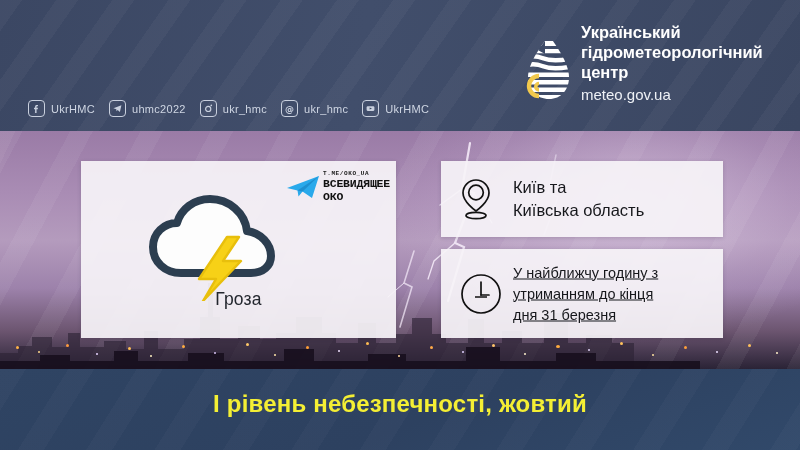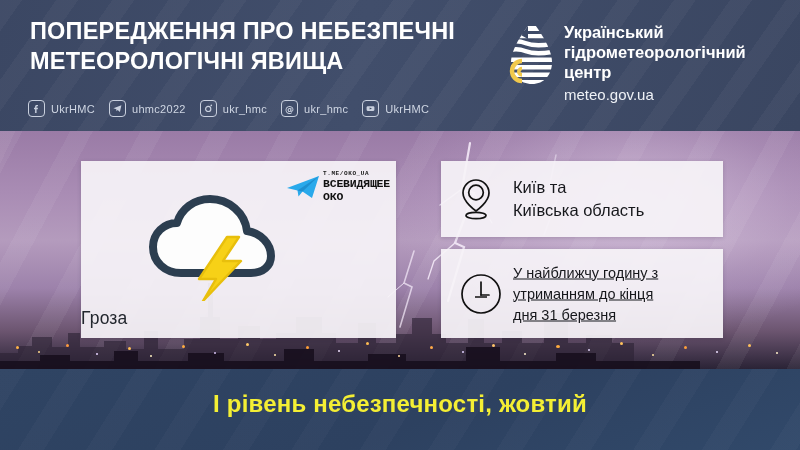--- a/index.html
+++ b/index.html
@@ -35,21 +35,21 @@
   .soc{display:flex;align-items:center;margin-right:14px;}
   .soc-ic{
     width:17px;height:17px;border:1.6px solid #c9d0de;border-radius:4px;
     display:flex;align-items:center;justify-content:center;
     margin-right:6px;box-sizing:border-box;
   }
   .soc-ic svg{display:block;}
   .soc-tx{color:#cfd6e3;font-size:11px;letter-spacing:.3px;white-space:nowrap;}
 
   
-  .logo-wrap{position:absolute;left:498px;top:18px;display:flex;align-items:flex-start;}
+  .logo-wrap{position:absolute;left:515px;top:18px;display:flex;align-items:flex-end;}
   .logo-mark{width:56px;height:72px;flex:0 0 56px;}
   .logo-text{margin-left:10px;padding-top:4px;}
   .logo-text .l1{
     color:#ffffff;font-weight:bold;font-size:16.5px;line-height:20px;white-space:nowrap;
   }
   .logo-text .l2{
     color:#eef1f6;font-size:15px;line-height:20px;margin-top:3px;white-space:nowrap;
   }
 
   
@@ -81,22 +81,22 @@
     position:absolute;background:rgba(246,243,248,.93);
     box-shadow:0 1px 4px rgba(40,25,50,.18);
   }
   .card-main{left:81px;top:161px;width:315px;height:177px;}
   .card-loc{left:441px;top:161px;width:282px;height:76px;}
   .card-time{left:441px;top:249px;width:282px;height:89px;}
 
   
   .wx-icon{position:absolute;left:60px;top:28px;width:150px;height:112px;}
   .wx-label{
-    position:absolute;left:0;right:0;top:128px;text-align:left;
-    color:#23272e;font-size:17.5px;letter-spacing:.2px;margin-top:19px;
+    position:absolute;left:0;right:0;top:128px;text-align:center;
+    color:#23272e;font-size:17.5px;letter-spacing:.2px;
   }
   
   .wm{position:absolute;right:6px;top:8px;display:flex;align-items:flex-start;}
   .wm-plane{width:34px;height:26px;margin-right:3px;margin-top:6px;}
   .wm-tx{padding-top:1px;font-family:Liberation Mono, monospace;}
   .wm-tx .w1{font-size:6px;letter-spacing:.6px;color:#1b1b1b;font-weight:bold;line-height:8px;}
   .wm-tx .w2{font-size:11.5px;font-weight:bold;color:#111;line-height:12.5px;letter-spacing:-.2px;}
 
   
   .info-ic{position:absolute;left:18px;top:50%;transform:translateY(-50%);}
@@ -121,24 +121,20 @@
     color:#f4ef34;font-size:24px;font-weight:bold;letter-spacing:.2px;
   }
 </style>
 </head>
 <body>
 
 <div class="stage">
 
   <div class="header">
 
-    <div class="hdr-title">
-      <div>ПОПЕРЕДЖЕННЯ ПРО НЕБЕЗПЕЧНІ</div>
-      <div>МЕТЕОРОЛОГІЧНІ ЯВИЩА</div>
-    </div>
 
     <div class="social">
 
       <div class="soc">
         <span class="soc-ic">
           <svg width="11" height="11" viewBox="0 0 11 11">
               <path d="M7.0 3.3h-1.0c-.25 0-.45.2-.45.45v1.0h1.45l-.2 1.45H5.55V10H4.1V6.2H3.0V4.75h1.1V3.6c0-1.05.62-1.6 1.6-1.6h1.3z" fill="#c9d0de"></path>
             </svg>
         </span>
         <span class="soc-tx">UkrHMC</span>

